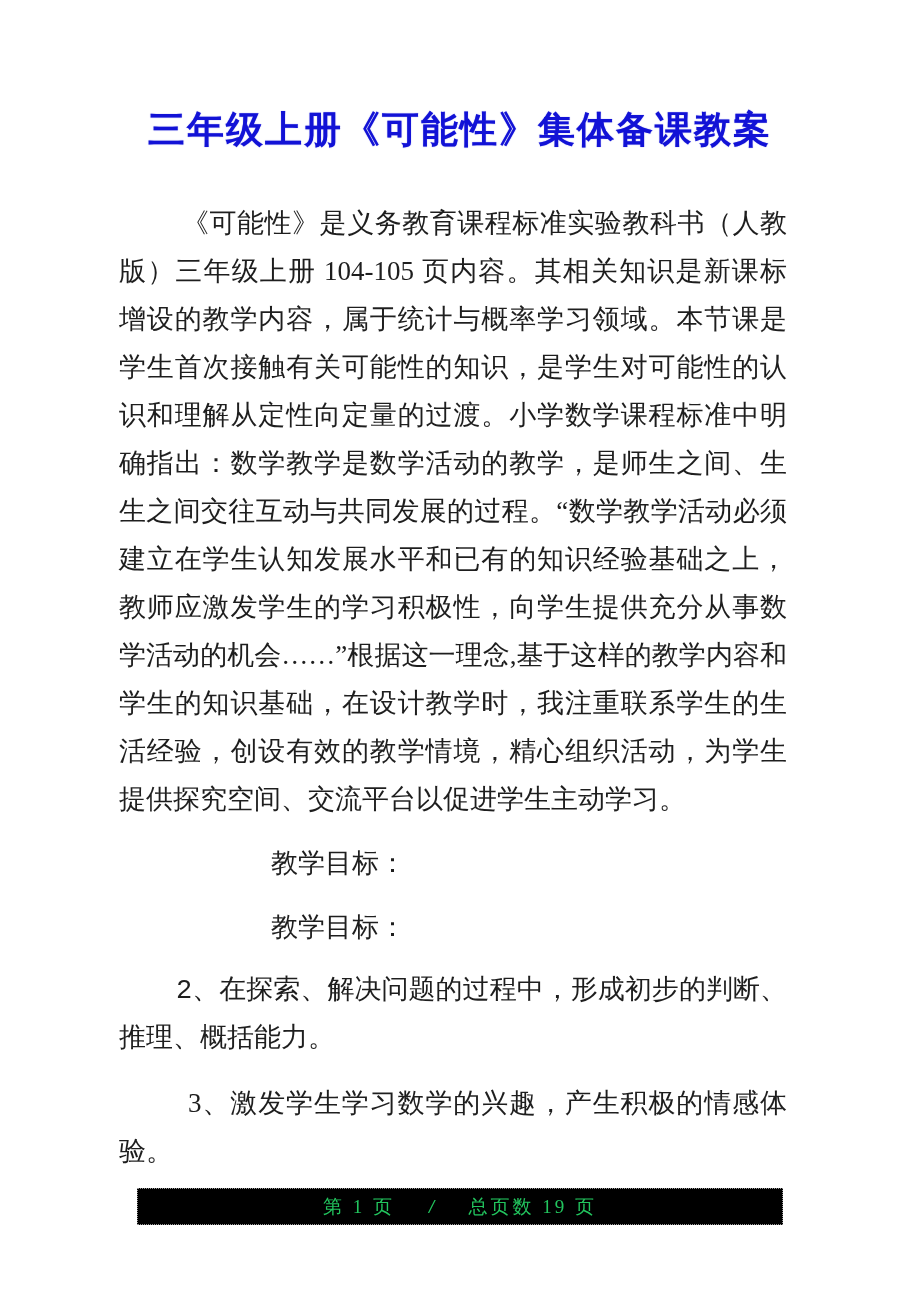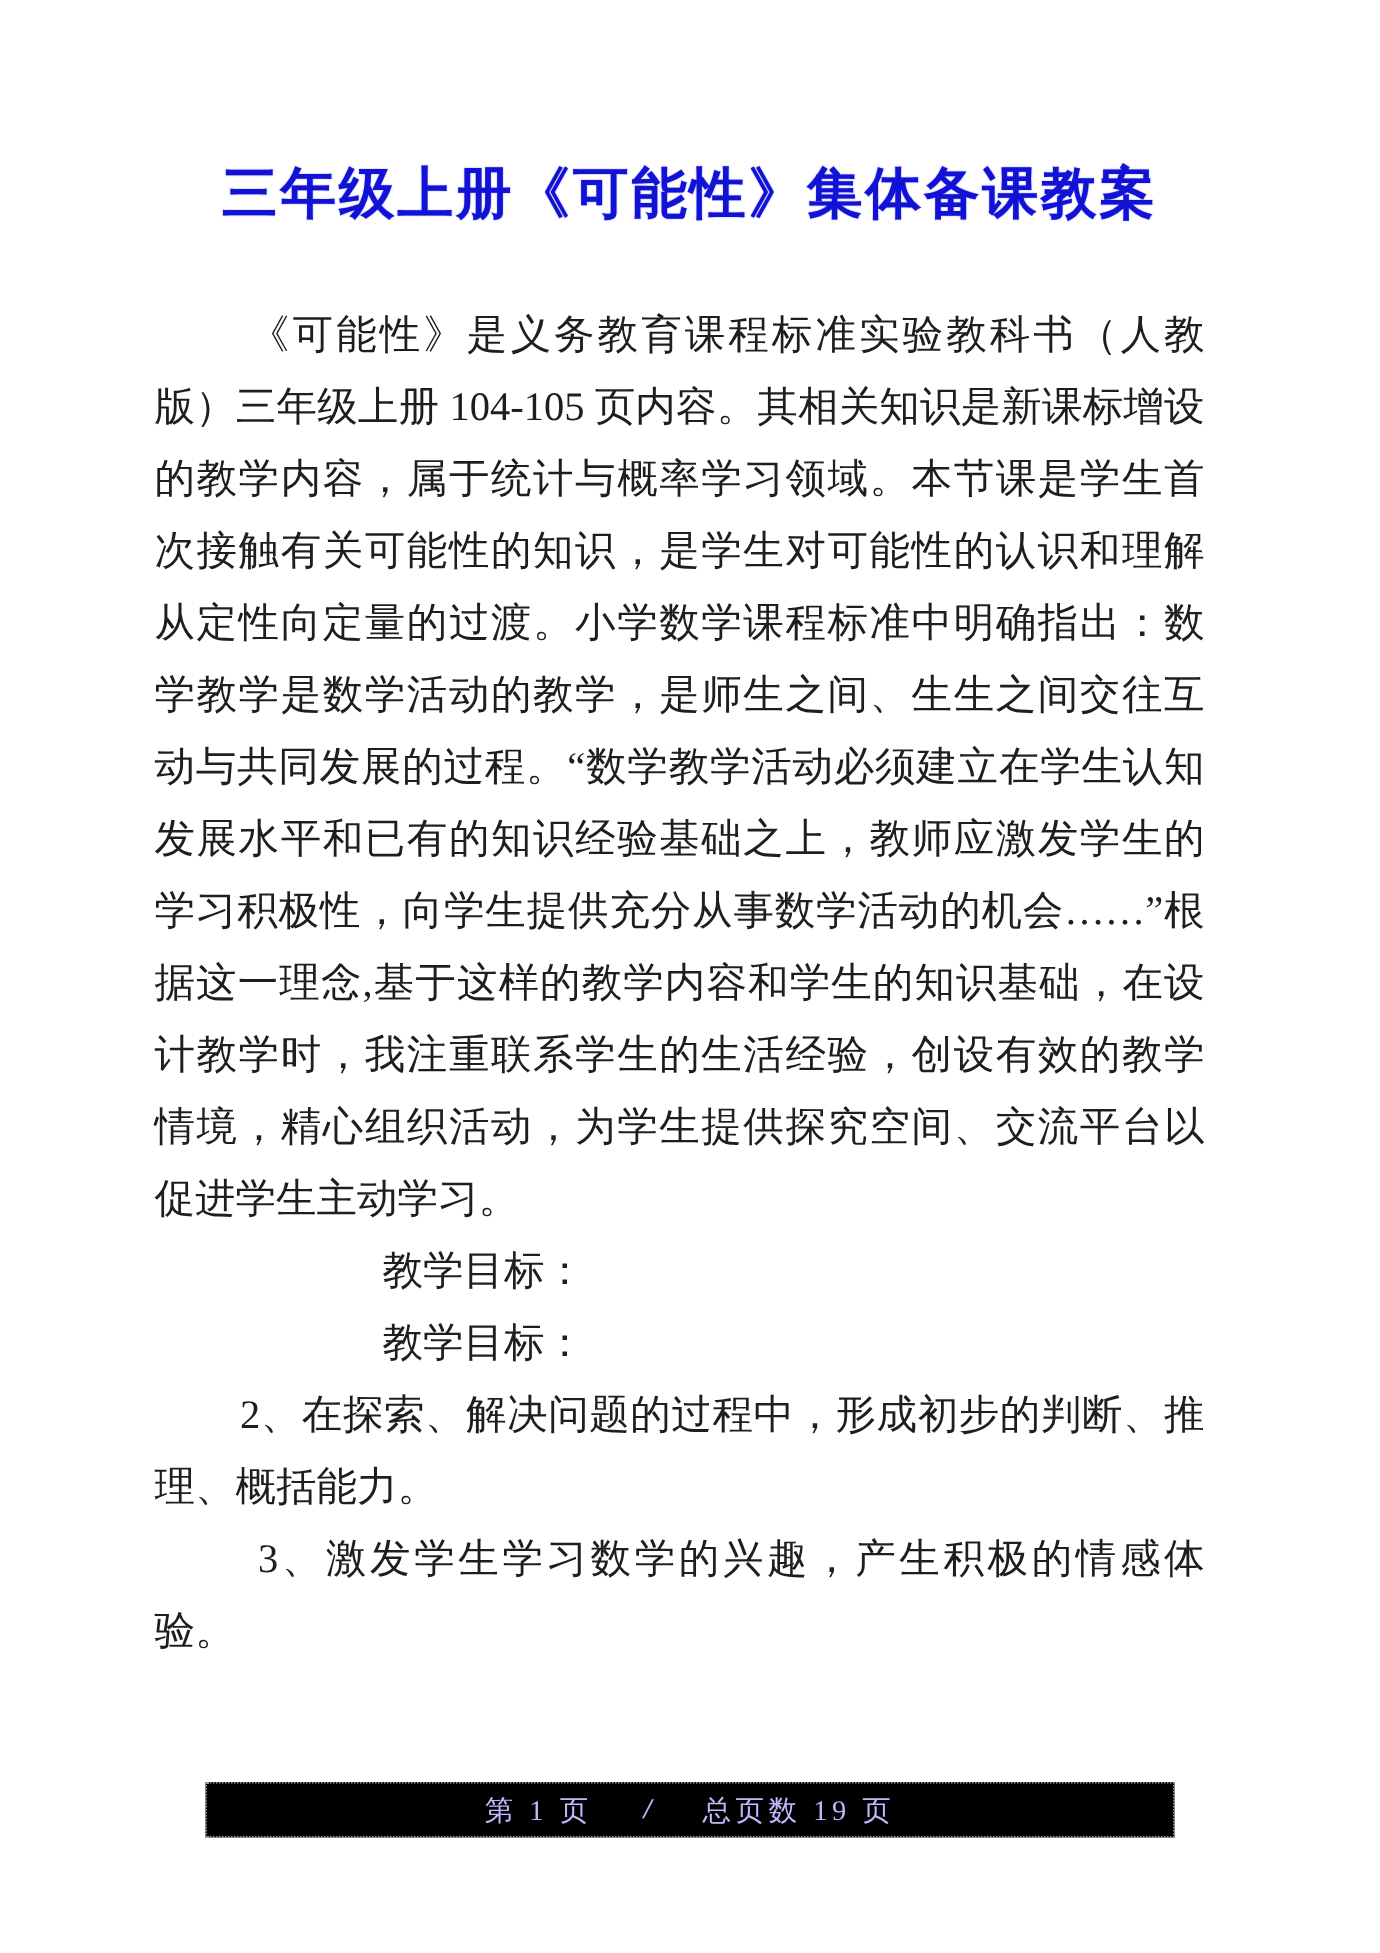--- a/index.html
+++ b/index.html
@@ -25,26 +25,26 @@
     color: #1212d6; 
     text-shadow: 0 0 1px rgba(18,18,214,0.6);
   }
   .doc-body {
     margin: 45px 117px 0 103px; 
     font-size: 27px;
     line-height: 48px;
     color: #1e1e1e;
     text-align: justify;
   }
-  .doc-body p { margin: 0; }
+  .doc-body p { margin: 16px; }
   
   .pt-lead   { text-indent: 63px; }
   .pt-label  { text-indent: 152px; text-align: left; }
   .pt-item1  { text-indent: 108px; }
-  .pt-item2  { text-indent: 57px; }
+  .pt-item2  { text-indent: 57px; font-family: Liberation Mono, monospace; }
   .pt-item3  { text-indent: 69px; }
   .footer-bar {
     position: absolute;
     left: 137px;
     top: 1188px;
     width: 646px;
     height: 37px;
     background: #000000;
     border: 1px dotted #9a9a9a;
     box-sizing: border-box;
@@ -66,19 +66,19 @@
   <h1 class="doc-title" style="color: rgb(18, 18, 214);">三年级上册《可能性》集体备课教案</h1>
 
   <div class="doc-body" style="color: rgb(30, 30, 30);">
       <p class="pt-lead">《可能性》是义务教育课程标准实验教科书（人教版）三年级上册 104-105 页内容。其相关知识是新课标增设的教学内容，属于统计与概率学习领域。本节课是学生首次接触有关可能性的知识，是学生对可能性的认识和理解从定性向定量的过渡。小学数学课程标准中明确指出：数学教学是数学活动的教学，是师生之间、生生之间交往互动与共同发展的过程。“数学教学活动必须建立在学生认知发展水平和已有的知识经验基础之上，教师应激发学生的学习积极性，向学生提供充分从事数学活动的机会……”根据这一理念,基于这样的教学内容和学生的知识基础，在设计教学时，我注重联系学生的生活经验，创设有效的教学情境，精心组织活动，为学生提供探究空间、交流平台以促进学生主动学习。</p>
       <p class="pt-label">教学目标：</p>
       <p class="pt-label">教学目标：</p>
       <p class="pt-item2">2、在探索、解决问题的过程中，形成初步的判断、推理、概括能力。</p>
       <p class="pt-item3">3、激发学生学习数学的兴趣，产生积极的情感体验。</p>
     </div>
 
-  <div class="footer-bar" style="background: rgb(0, 0, 0); color: #c4b5fd;">
+  <div class="footer-bar" style="background: rgb(0, 0, 0); color: #22c55e;">
     <span>第 1 页</span>
     <span class="sep">/</span>
     <span>总页数 19  页</span>
   </div>
 
 </div>
 
 </body></html>

